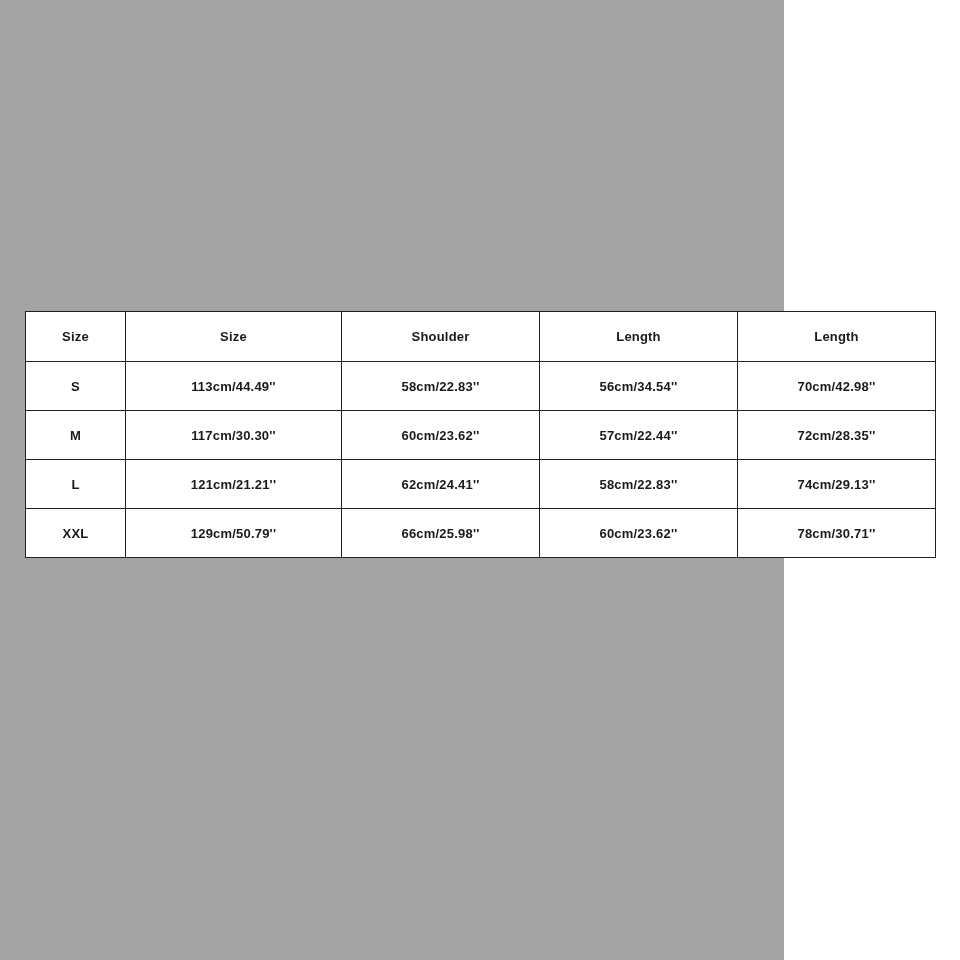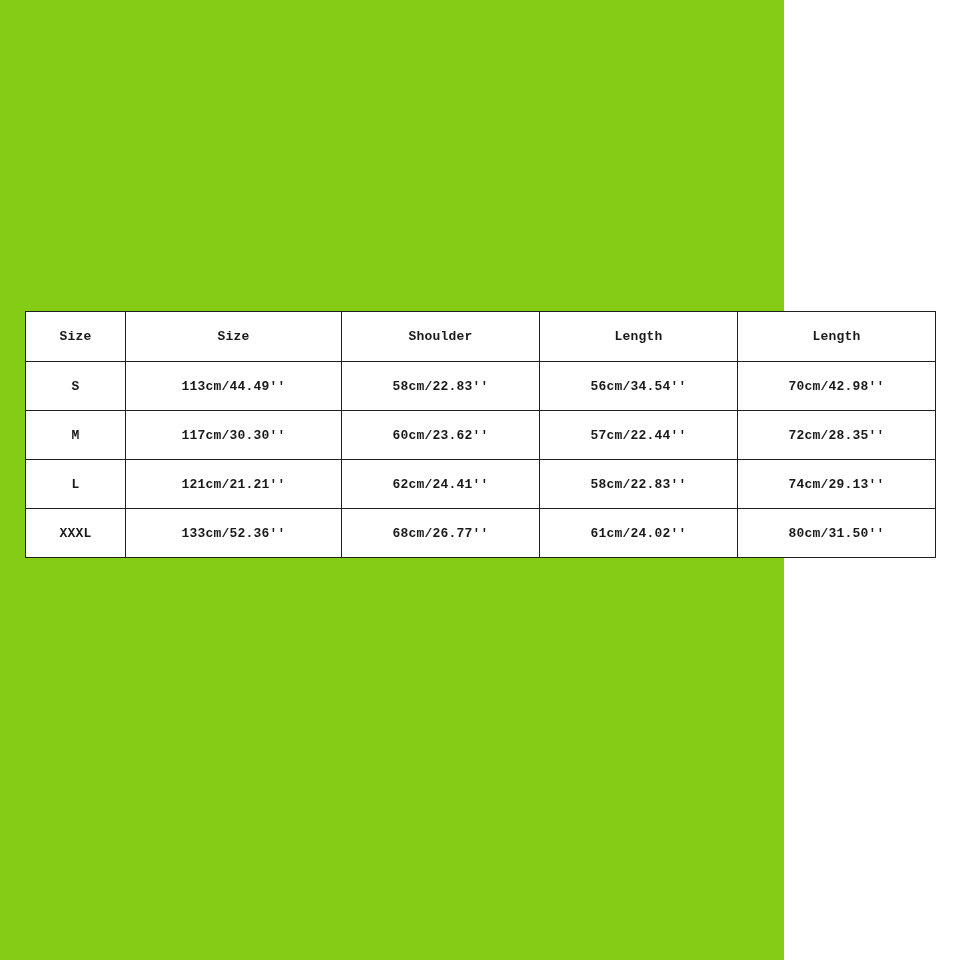--- a/index.html
+++ b/index.html
@@ -12,22 +12,21 @@
     height: 960px;
     font-family: "Liberation Sans", sans-serif;
     color: #000000;
     position: relative;
     overflow: hidden;
   }
   .page {
     width: 784px;
     height: 960px;
     position: relative;
-    background: #84cc16;
-    font-family: Liberation Mono, monospace;
+    background: #a3a3a3;
   }
   .table-wrap {
     position: absolute;
     left: 25px;
     top: 311px;
     width: 910px;
   }
   table.size-chart {
     border-collapse: collapse;
     width: 910px;
@@ -101,22 +100,22 @@
           <td>72cm/28.35''</td>
         </tr>
         <tr>
           <td class="cell-size">L</td>
           <td>121cm/21.21''</td>
           <td>62cm/24.41''</td>
           <td>58cm/22.83''</td>
           <td>74cm/29.13''</td>
         </tr>
         <tr>
-          <td class="cell-size">XXXL</td>
-          <td>133cm/52.36''</td>
-          <td>68cm/26.77''</td>
-          <td>61cm/24.02''</td>
-          <td>80cm/31.50''</td>
+          <td class="cell-size">XXL</td>
+          <td>129cm/50.79''</td>
+          <td>66cm/25.98''</td>
+          <td>60cm/23.62''</td>
+          <td>78cm/30.71''</td>
         </tr>
       </tbody>
     </table>
   </div>
 </div>
 
 </body></html>

